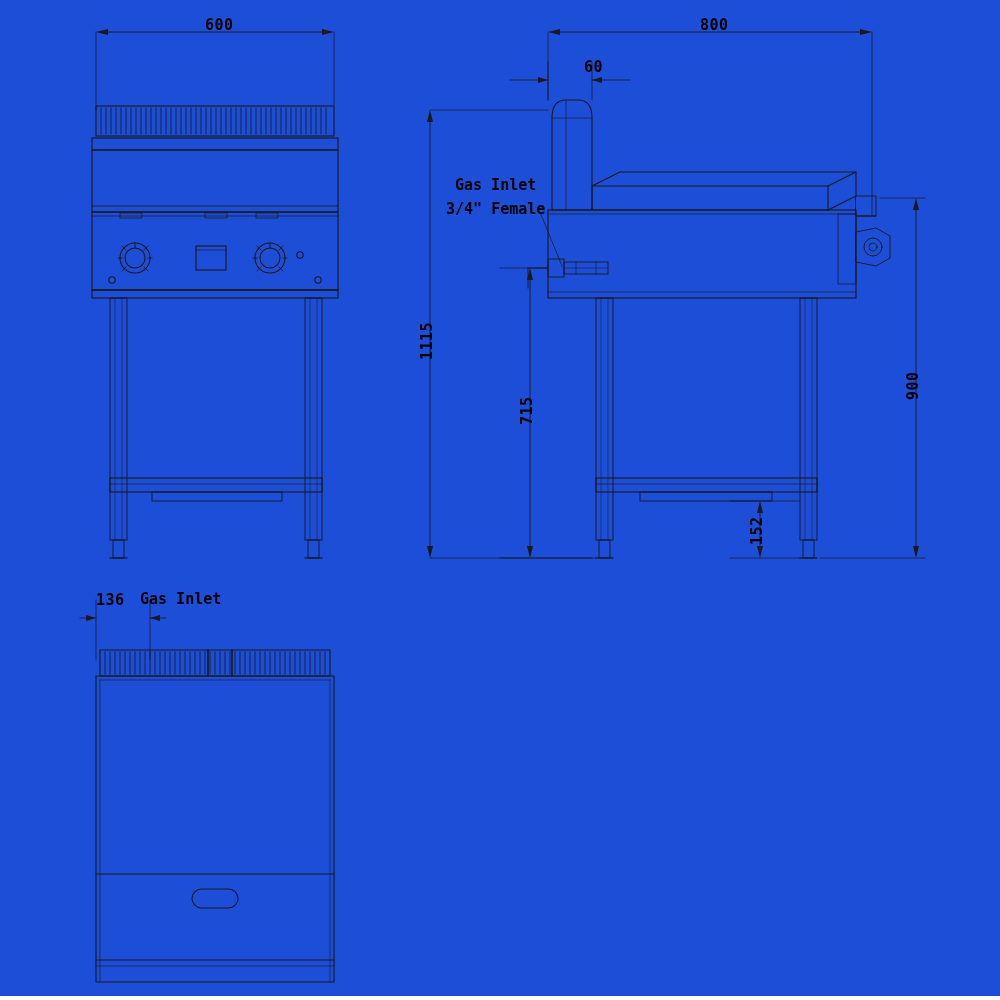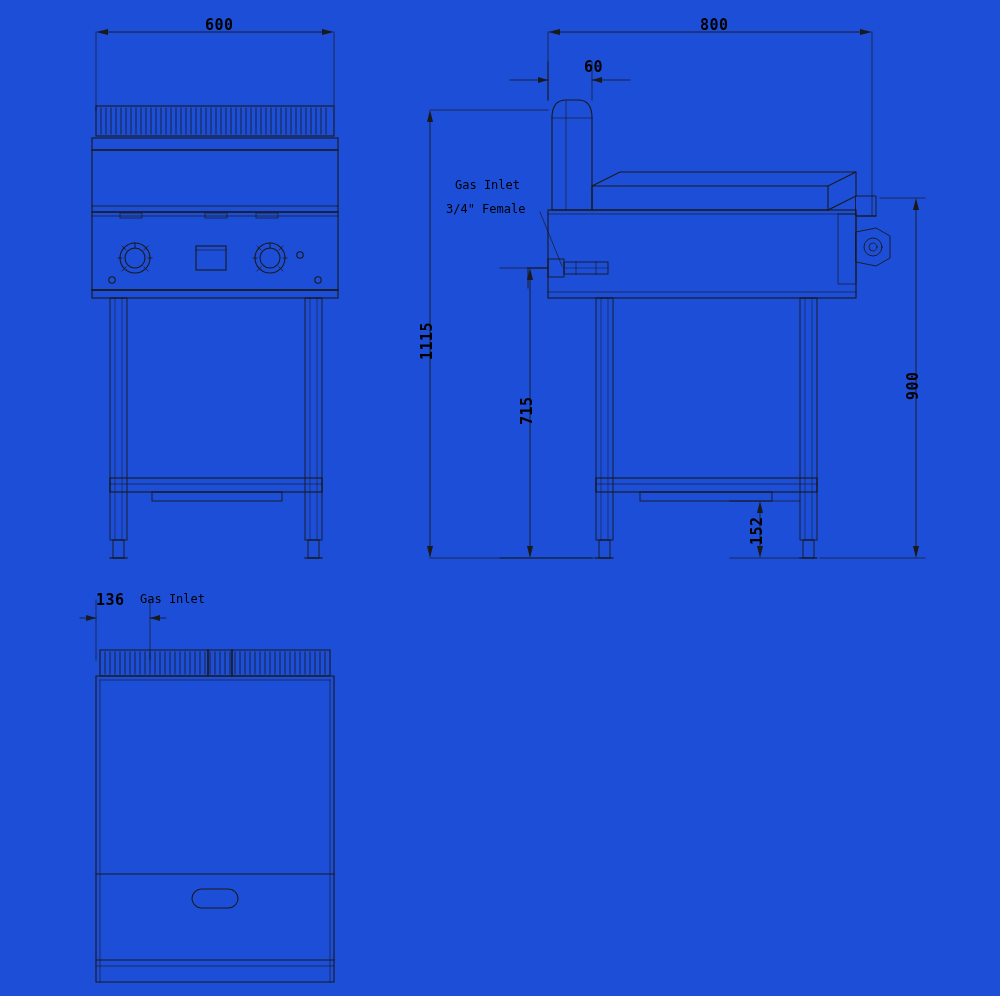--- a/index.html
+++ b/index.html
@@ -36,22 +36,22 @@
     color: #000000;
     white-space: nowrap;
   }
   .dim-label.vert {
     transform-origin: left top;
     transform: rotate(-90deg);
   }
   .note-label {
     position: absolute;
     font-family: "DejaVu Sans Mono", monospace;
-    font-size: 12px;
-    font-weight: normal;
+    font-size: 15px;
+    font-weight: bold;
     line-height: 15px;
     color: #000000;
     white-space: pre;
   }
 </style>
 </head>
 <body>
 
 <div id="sheet">
 

